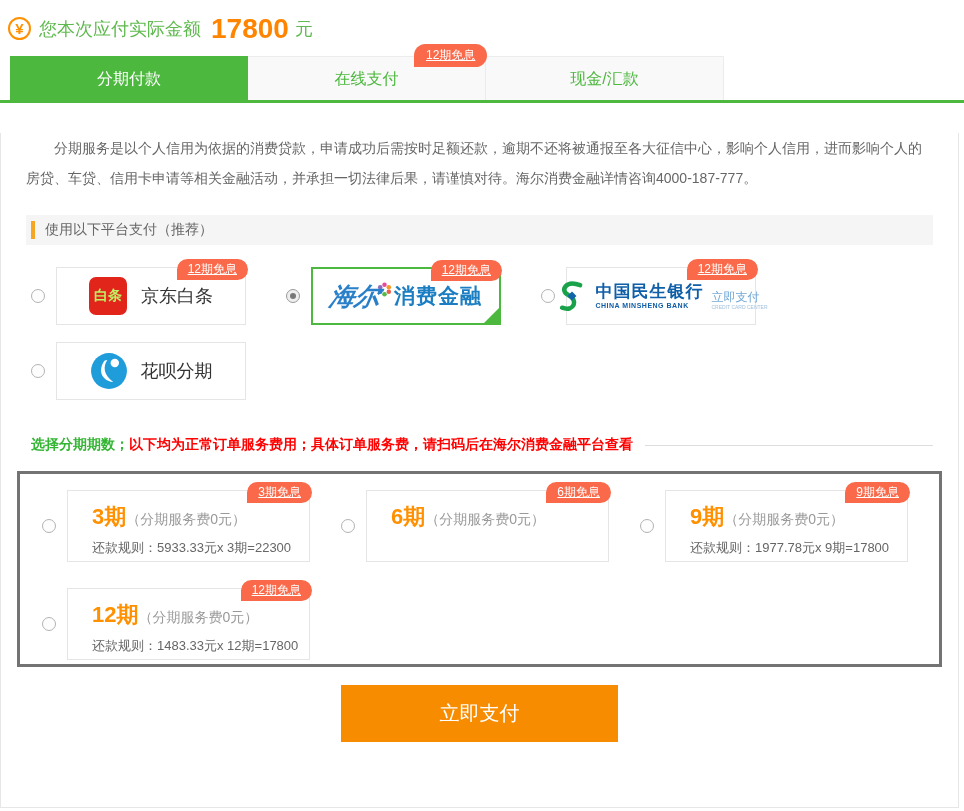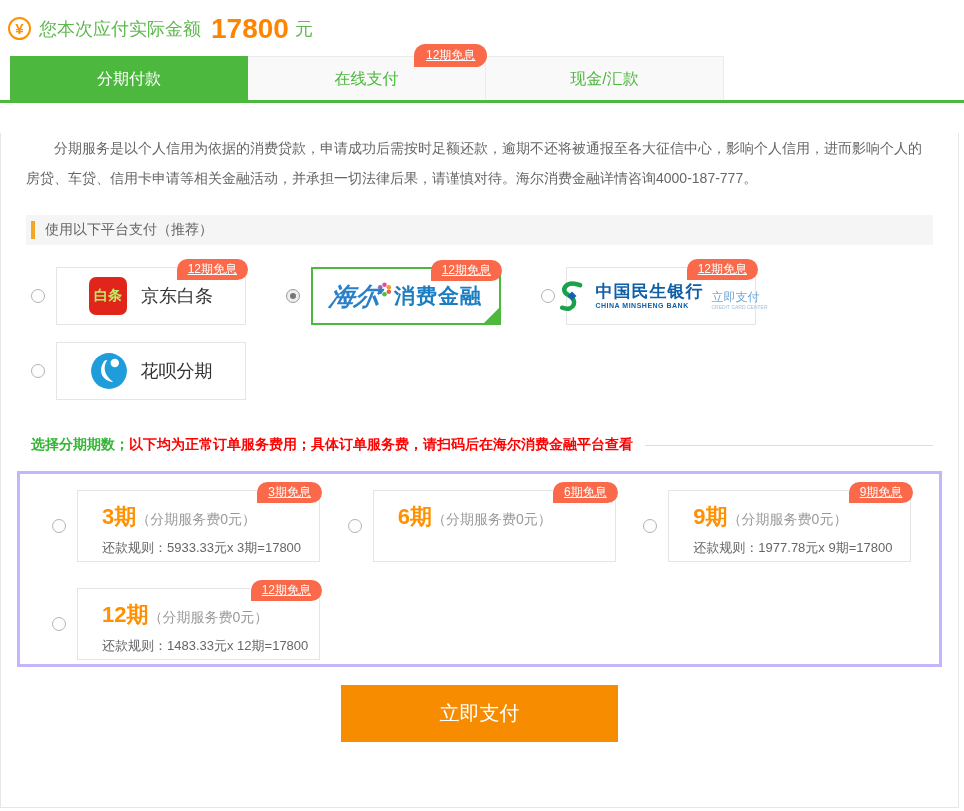--- a/index.html
+++ b/index.html
@@ -72,21 +72,21 @@
   .hb-logo { flex: none; margin-right: 13px; }
 
   
   .choose-line { margin: 36px 25px 0 30px; display: flex; align-items: center;
     font-size: 14px; font-weight: bold; }
   .choose-green { color: #33b533; }
   .choose-red { color: #fe0202; }
   .h-rule { flex: 1; border-top: 1px solid #ddd; margin-left: 12px; height: 0; }
 
   
-  .plans-box { margin: 17px 16px 0; border: 3px solid #c4b5fd; padding: 16px 0 2px 32px; }
+  .plans-box { margin: 17px 16px 0; border: 3px solid #737373; padding: 16px 0 2px 22px; }
   .plan-row { display: flex; margin-bottom: 26px; }
   .plan-row:last-child { margin-bottom: 2px; }
   .plan-item { display: flex; align-items: center; width: 300px; cursor: pointer; }
   .plan-card { width: 243px; height: 72px; background: #fff; border: 1px solid #e5e5e5;
     position: relative; padding: 11px 0 0 24px; }
   .plan-period { color: #ff9000; font-size: 22px; font-weight: bold; }
   .plan-fee { color: #999; font-size: 14px; }
   .plan-rule { color: #666; font-size: 13px; margin-top: 7px; }
 
   
@@ -195,21 +195,21 @@
     <div class="plans-box">
 
       <div class="plan-row">
         <div class="plan-item">
           <span class="radio"></span>
           <div class="plan-card">
             <span class="badge card-badge">3期免息</span>
             <div>
               <span class="plan-period">3期</span><span class="plan-fee">（分期服务费0元）</span>
             </div>
-            <div class="plan-rule">还款规则：5933.33元x 3期=17800</div>
+            <div class="plan-rule">还款规则：5933.33元x 3期=22300</div>
           </div>
         </div>
 
         <div class="plan-item">
           <span class="radio"></span>
           <div class="plan-card">
             <span class="badge card-badge">6期免息</span>
             <div>
               <span class="plan-period">6期</span><span class="plan-fee">（分期服务费0元）</span>
             </div>

